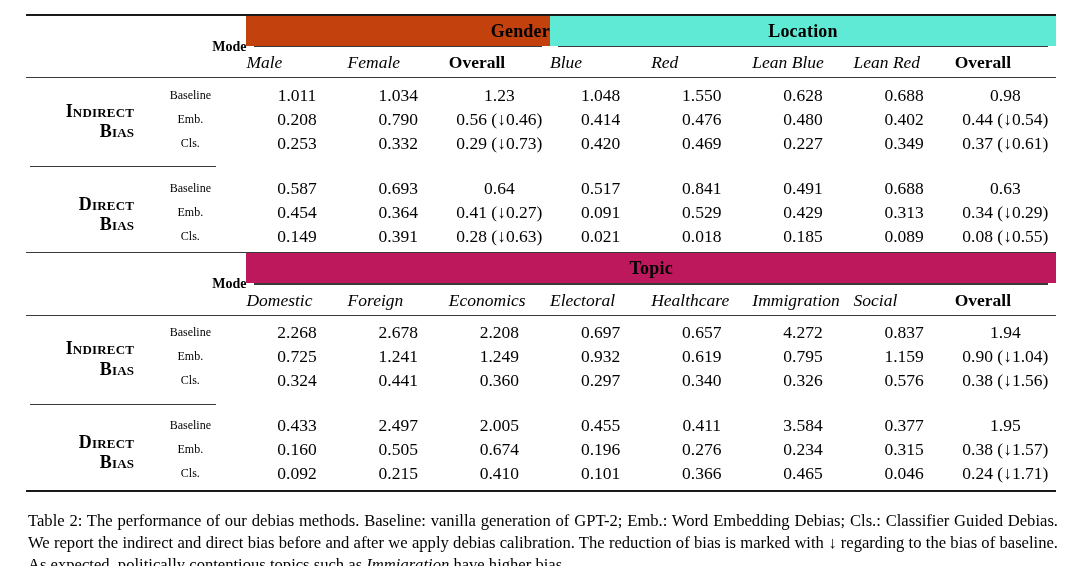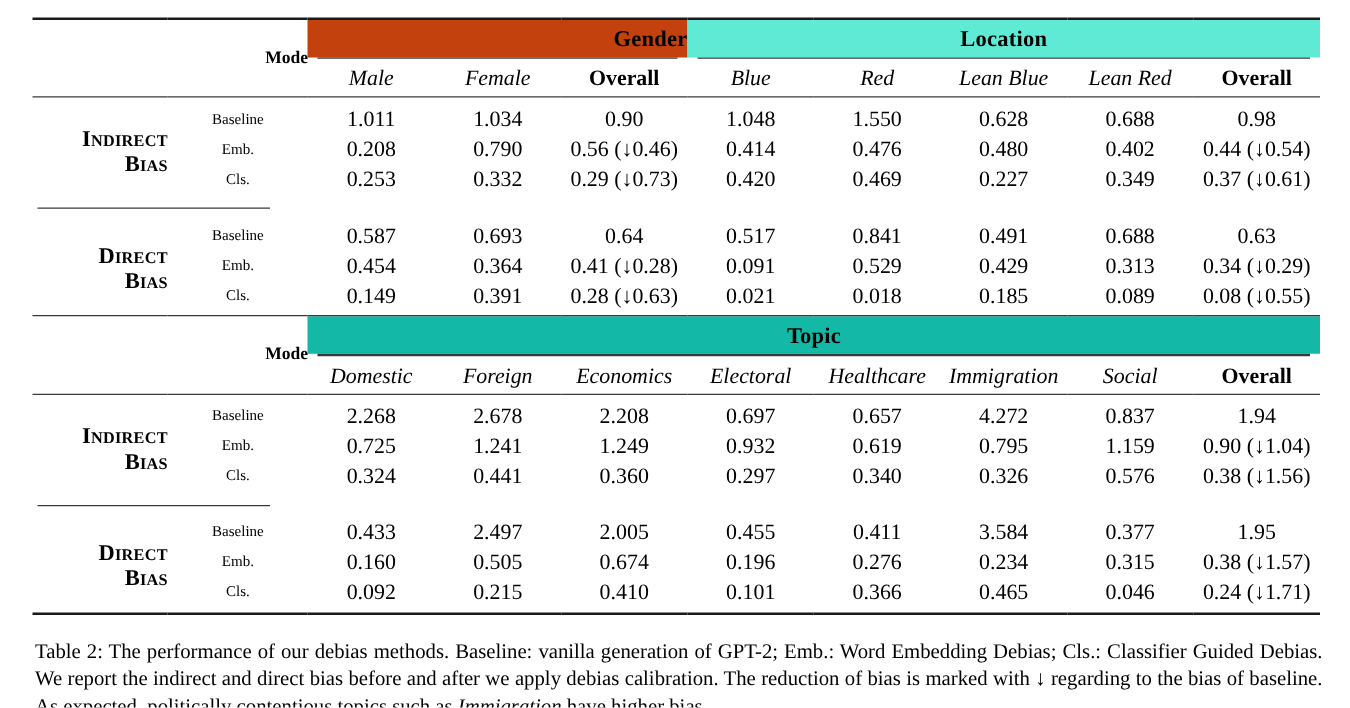--- a/index.html
+++ b/index.html
@@ -56,21 +56,21 @@
   .band {
     text-align: center;
     font-weight: bold;
     font-size: 18px;
     height: 30px;
     line-height: 30px;
     letter-spacing: 0.2px;
   }
   .band-gender   { background: #c2410c; text-align: right; }
   .band-location { background: #5eead4; }
-  .band-topic    { background: #14b8a6; }
+  .band-topic    { background: #be185d; }
 
   .mode-cell {
     text-align: right;
     font-weight: bold;
     font-size: 14px;
     vertical-align: middle;
   }
 
   
   .cmid {
@@ -80,21 +80,21 @@
     font-size: 0;
   }
   .cmid .cm-line {
     height: 1.2px;
     background: #3a3a3a;
     margin: 0 8px;
   }
 
   
   .subhead {
-    text-align: center;
+    text-align: left;
     font-style: italic;
     font-size: 17.5px;
     height: 30px;
     line-height: 30px;
     white-space: nowrap;
     margin-top: 28px;
   }
   .subhead.overall {
     font-style: normal;
     font-weight: bold;
@@ -209,21 +209,21 @@
         </tr>
 
     <tr class="datarow first">
       <td class="rowlabel" rowspan="3">
         <span>Indirect</span><br>
         <span>Bias</span>
       </td>
       <td class="modelabel">Baseline</td>
       <td class="val">1.011</td>
       <td class="val">1.034</td>
-      <td class="val">0.90</td>
+      <td class="val">1.23</td>
       <td class="val">1.048</td>
       <td class="val">1.550</td>
       <td class="val">0.628</td>
       <td class="val">0.688</td>
       <td class="val">0.98</td>
     </tr>
     <tr class="datarow">
       <td class="modelabel">Emb.</td>
       <td class="val">0.208</td>
       <td class="val">0.790</td>
@@ -265,21 +265,21 @@
       <td class="val">0.517</td>
       <td class="val">0.841</td>
       <td class="val">0.491</td>
       <td class="val">0.688</td>
       <td class="val">0.63</td>
     </tr>
     <tr class="datarow">
       <td class="modelabel">Emb.</td>
       <td class="val">0.454</td>
       <td class="val">0.364</td>
-      <td class="val">0.41 (↓0.28)</td>
+      <td class="val">0.41 (↓0.27)</td>
       <td class="val">0.091</td>
       <td class="val">0.529</td>
       <td class="val">0.429</td>
       <td class="val">0.313</td>
       <td class="val">0.34 (↓0.29)</td>
     </tr>
     <tr class="datarow last">
       <td class="modelabel">Cls.</td>
       <td class="val">0.149</td>
       <td class="val">0.391</td>

